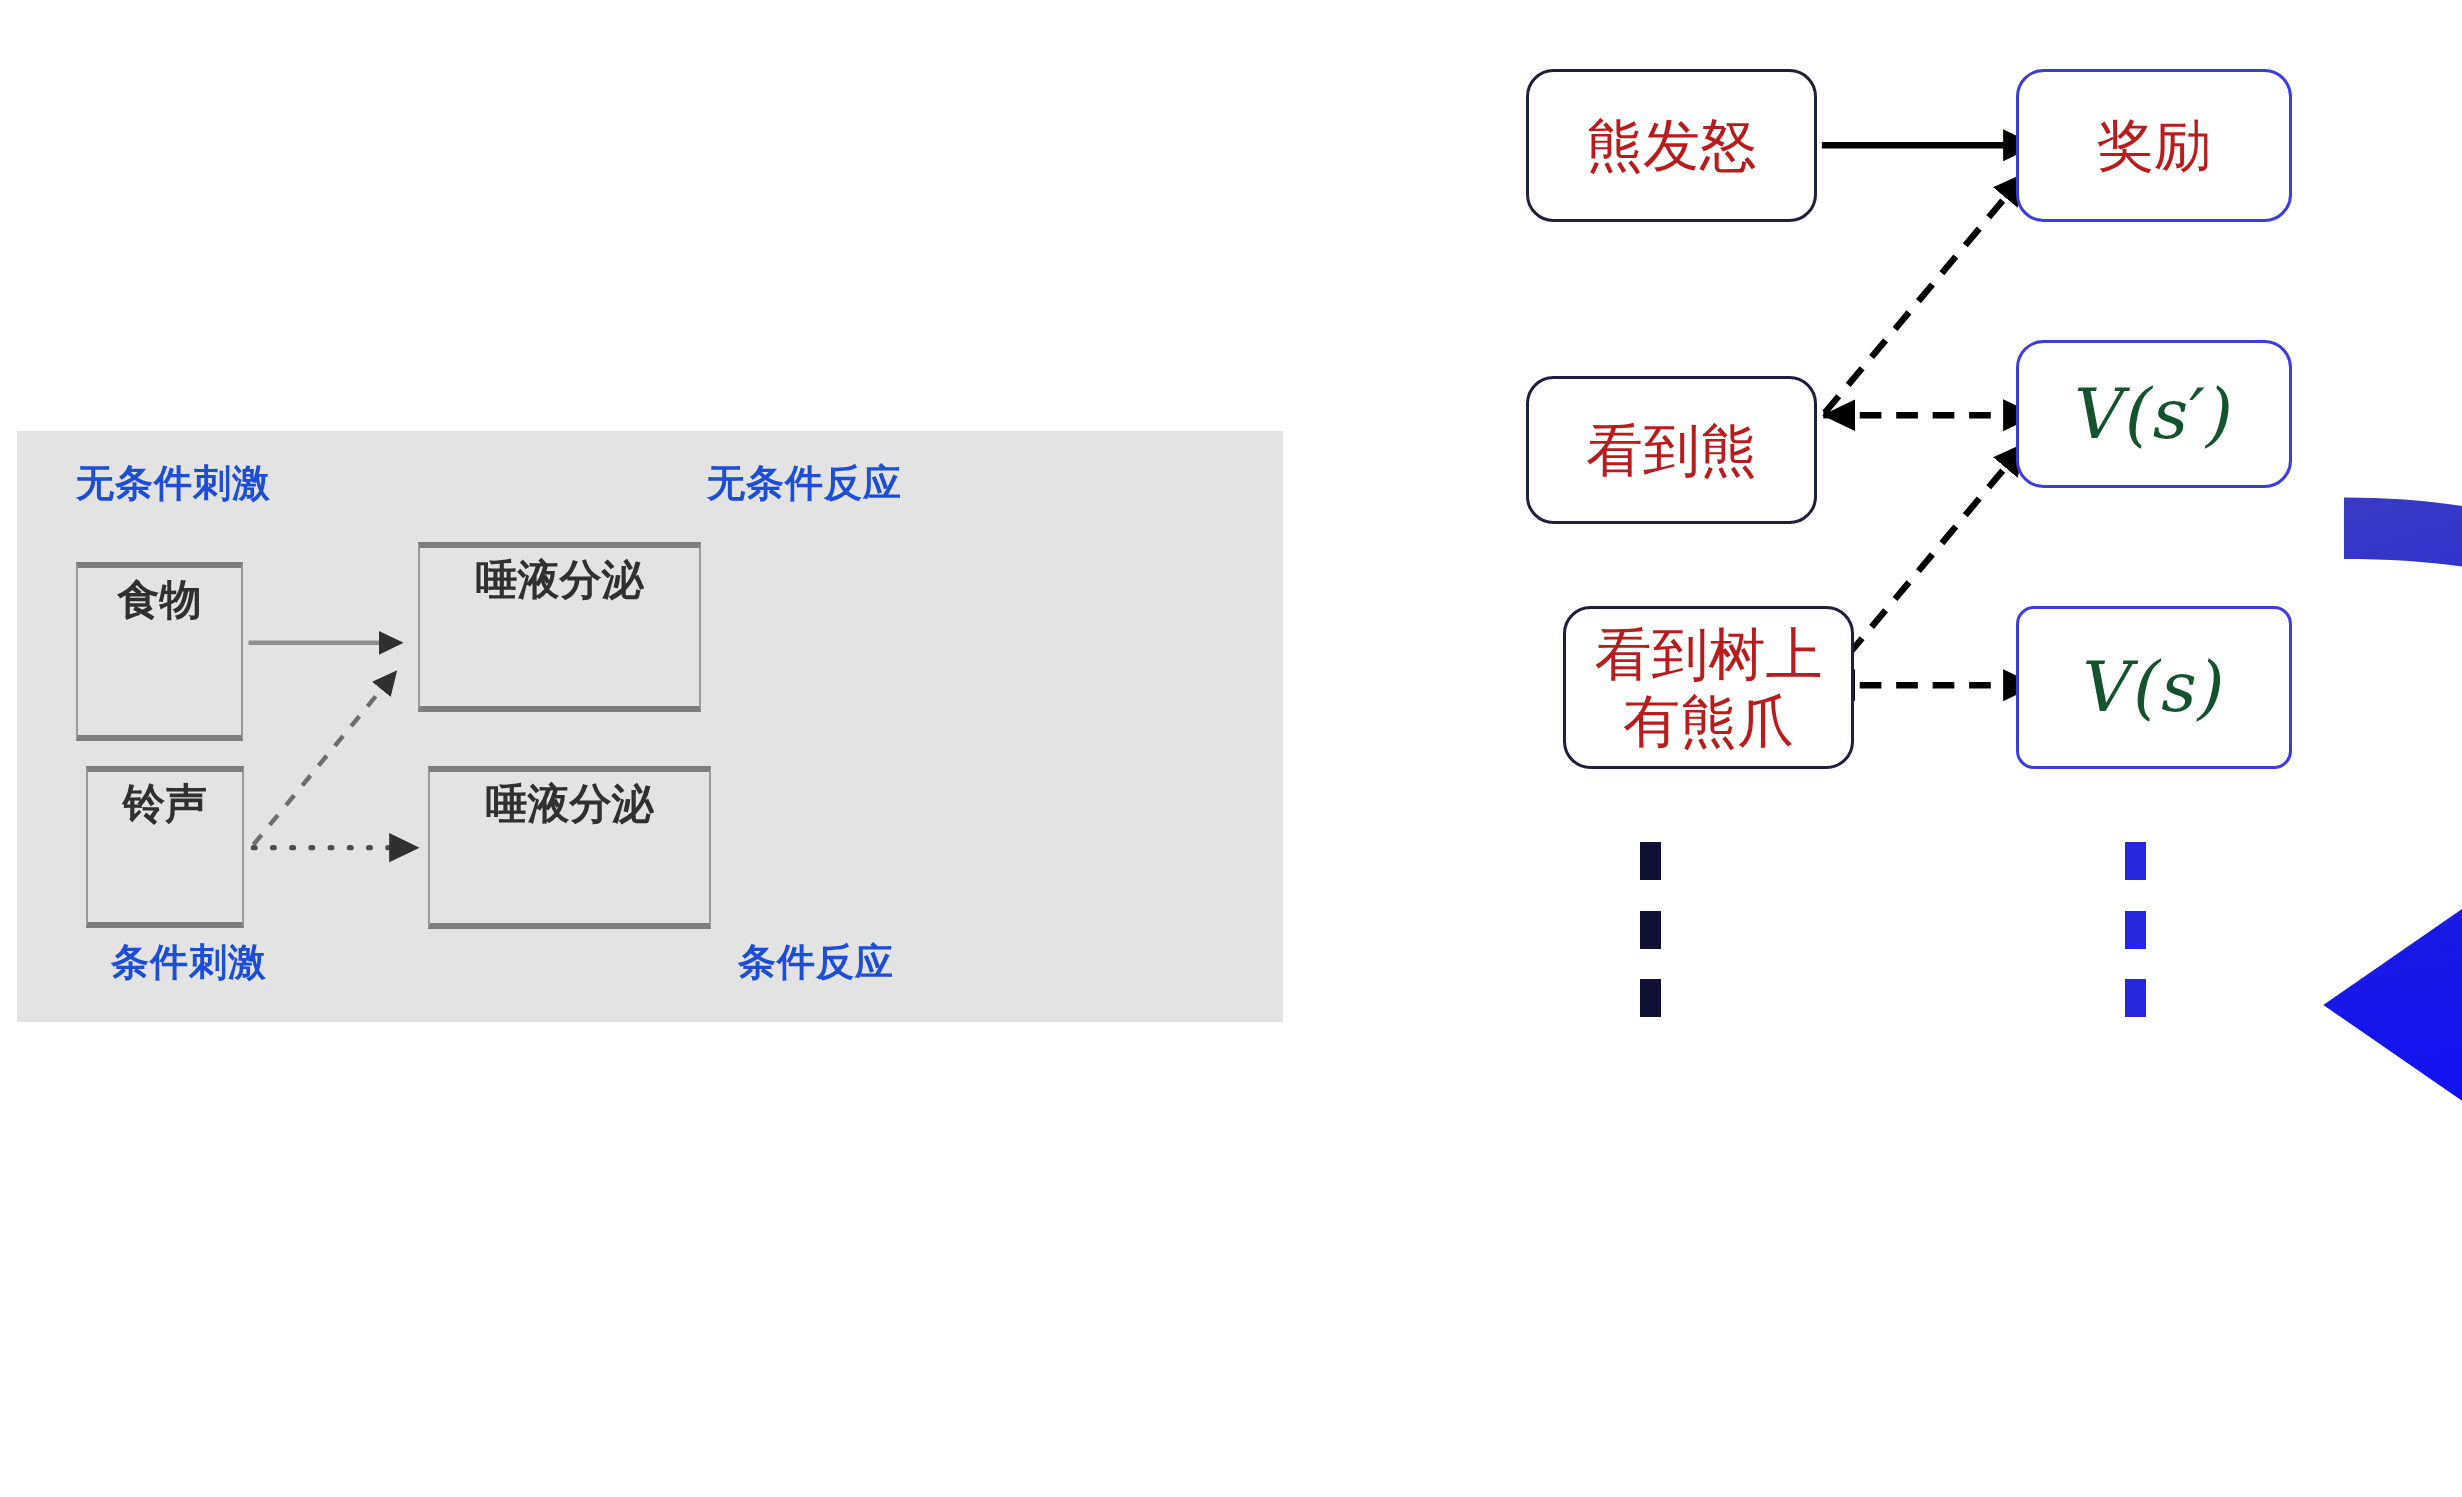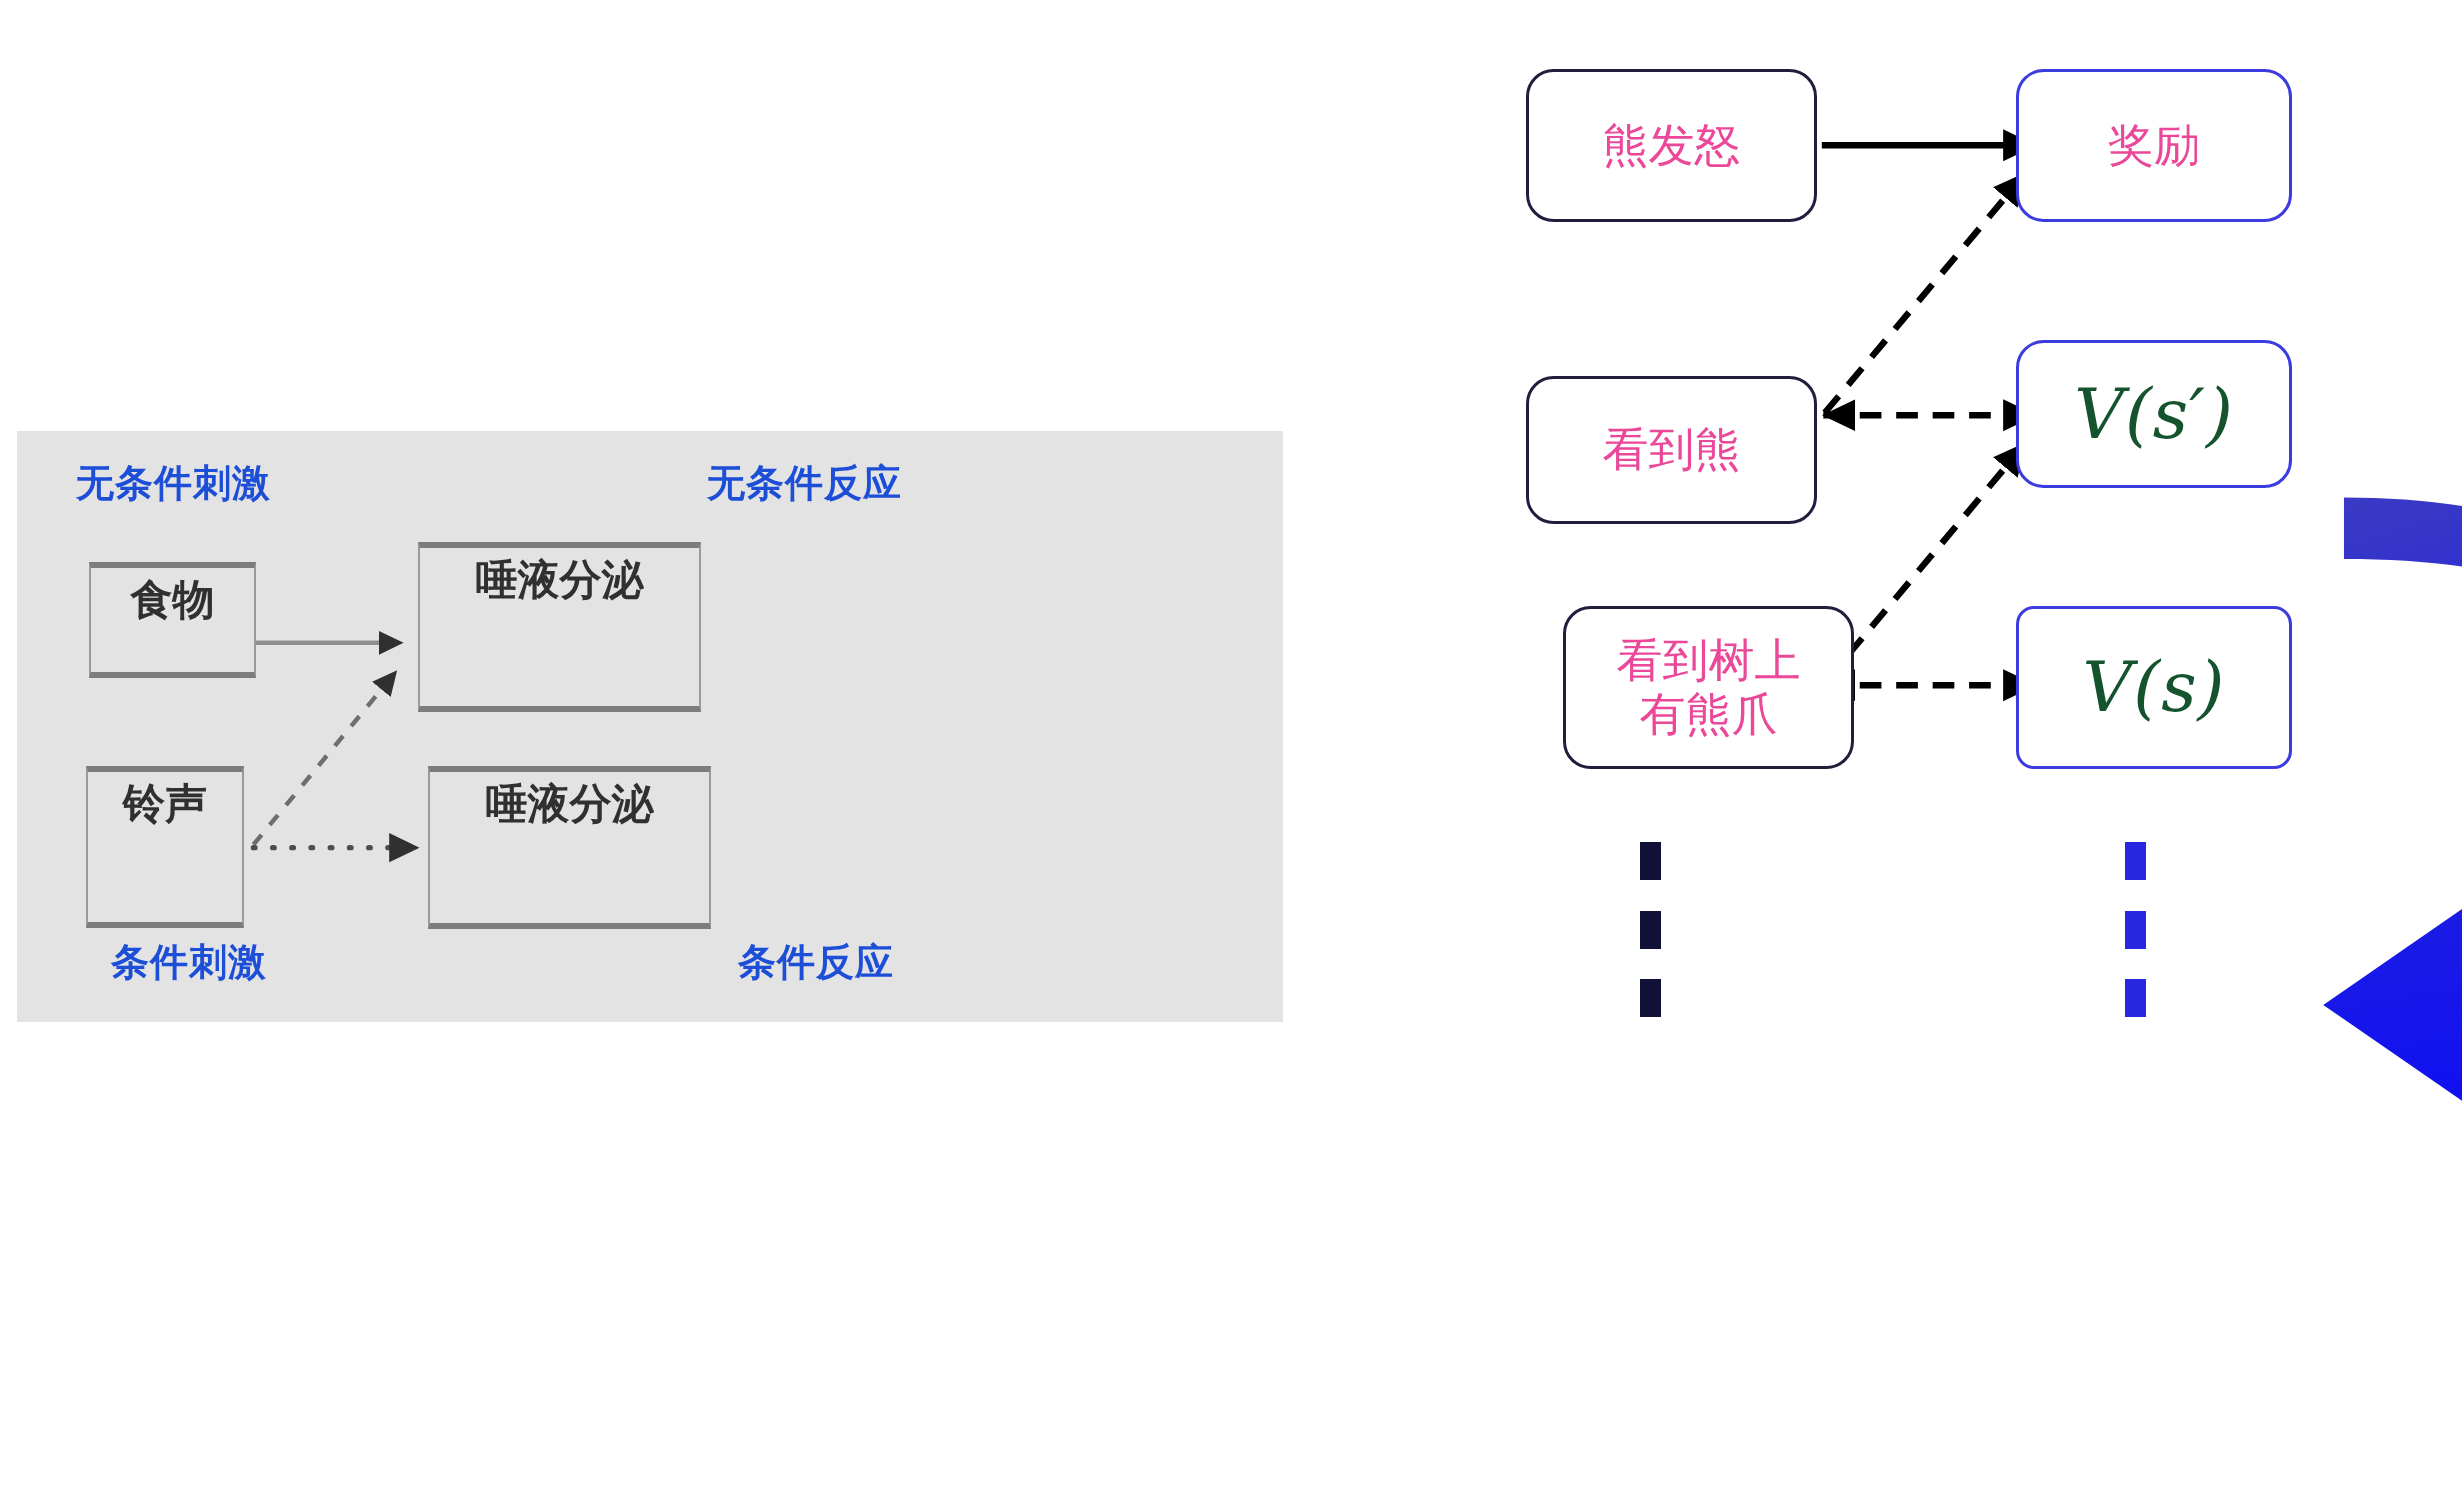--- a/index.html
+++ b/index.html
@@ -57,21 +57,21 @@
     right: 0;
     top: 8.9px;
     text-align: center;
     color: #303030;
     font-family: "DejaVu Sans", "Liberation Sans", sans-serif;
     font-weight: 700;
     font-size: 42px;
     line-height: 1.1;
     white-space: nowrap;
   }
-  #lp-box-food   { left: 59px;  top: 131px; width: 167px; height: 116px; margin-left: 13px; }
+  #lp-box-food   { left: 59px;  top: 131px; width: 167px; height: 179px; }
   #lp-box-bell   { left: 69px;  top: 335px; width: 158px; height: 162px; }
   #lp-box-sal1   { left: 401px;  top: 111px; width: 283px; height: 170px; }
   #lp-box-sal2   { left: 411px;  top: 335px; width: 283px; height: 163px; }
 
   #left-svg {
     position: absolute;
     left: 0; top: 0;
     width: 1266px;
     height: 591px;
     overflow: visible;
@@ -92,24 +92,24 @@
     border-radius: 27.6px;
     display: flex;
     align-items: center;
     justify-content: center;
     text-align: center;
   }
   .rp-box.dark  { border: 3.4px solid #1f1f3d; }
   .rp-box.blue  { border: 3.4px solid #3b3be0; }
 
   .rp-label-cn {
-    color: #ec4899;
+    color: #b91c1c;
     font-family: "DejaVu Sans", "Liberation Sans", sans-serif;
     font-weight: 400;
-    font-size: 46px;
+    font-size: 57px;
     line-height: 1.16;
     white-space: pre-line;
   }
   .rp-label-cn.bold {
     font-weight: 400;
   }
   .rp-label-math {
     color: #14532d;
     font-family: "DejaVu Serif", "Liberation Serif", serif;
     font-style: italic;

